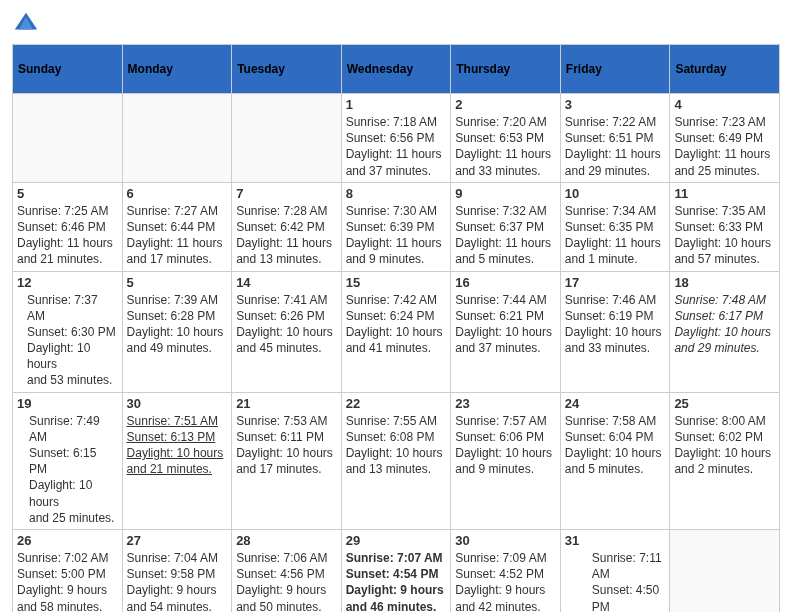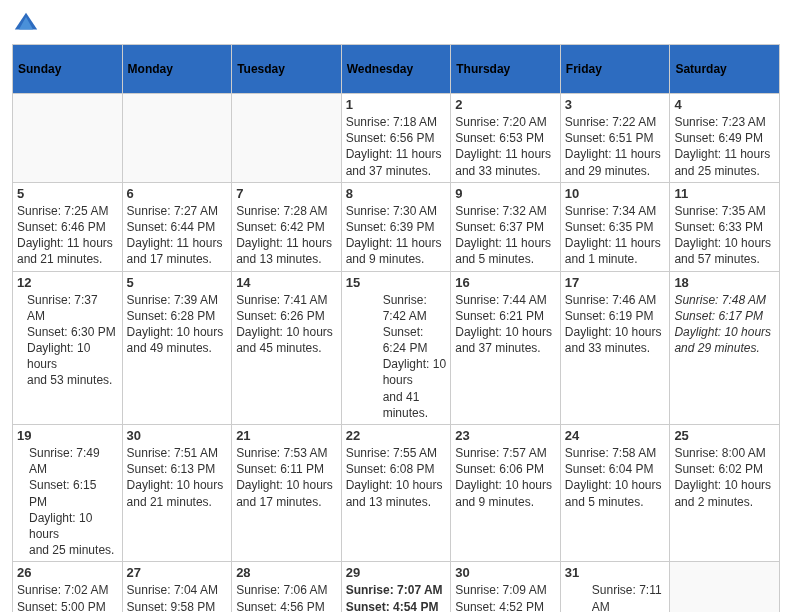--- a/index.html
+++ b/index.html
@@ -215,21 +215,21 @@
           </td>
           <td>
             <div class="day-number">14</div>
             <div class="cell-text" style="white-space: pre-wrap;">Sunrise: 7:41 AM
 Sunset: 6:26 PM
 Daylight: 10 hours
 and 45 minutes.</div>
           </td>
           <td>
             <div class="day-number">15</div>
-            <div class="cell-text" style="white-space: pre-wrap; margin-left: 37px;">Sunrise: 7:42 AM
+            <div class="cell-text" style="white-space: pre-wrap;">Sunrise: 7:42 AM
 Sunset: 6:24 PM
 Daylight: 10 hours
 and 41 minutes.</div>
           </td>
           <td>
             <div class="day-number">16</div>
             <div class="cell-text" style="white-space: pre-wrap;">Sunrise: 7:44 AM
 Sunset: 6:21 PM
 Daylight: 10 hours
 and 37 minutes.</div>
@@ -252,21 +252,21 @@
         <tr>
           <td>
             <div class="day-number">19</div>
             <div class="cell-text" style="white-space: pre-wrap; margin-left: 12px;">Sunrise: 7:49 AM
 Sunset: 6:15 PM
 Daylight: 10 hours
 and 25 minutes.</div>
           </td>
           <td>
             <div class="day-number">30</div>
-            <div class="cell-text" style="white-space: pre-wrap;">Sunrise: 7:51 AM
+            <div class="cell-text" style="white-space: pre-wrap; text-decoration: underline;">Sunrise: 7:51 AM
 Sunset: 6:13 PM
 Daylight: 10 hours
 and 21 minutes.</div>
           </td>
           <td>
             <div class="day-number">21</div>
             <div class="cell-text" style="white-space: pre-wrap;">Sunrise: 7:53 AM
 Sunset: 6:11 PM
 Daylight: 10 hours
 and 17 minutes.</div>

